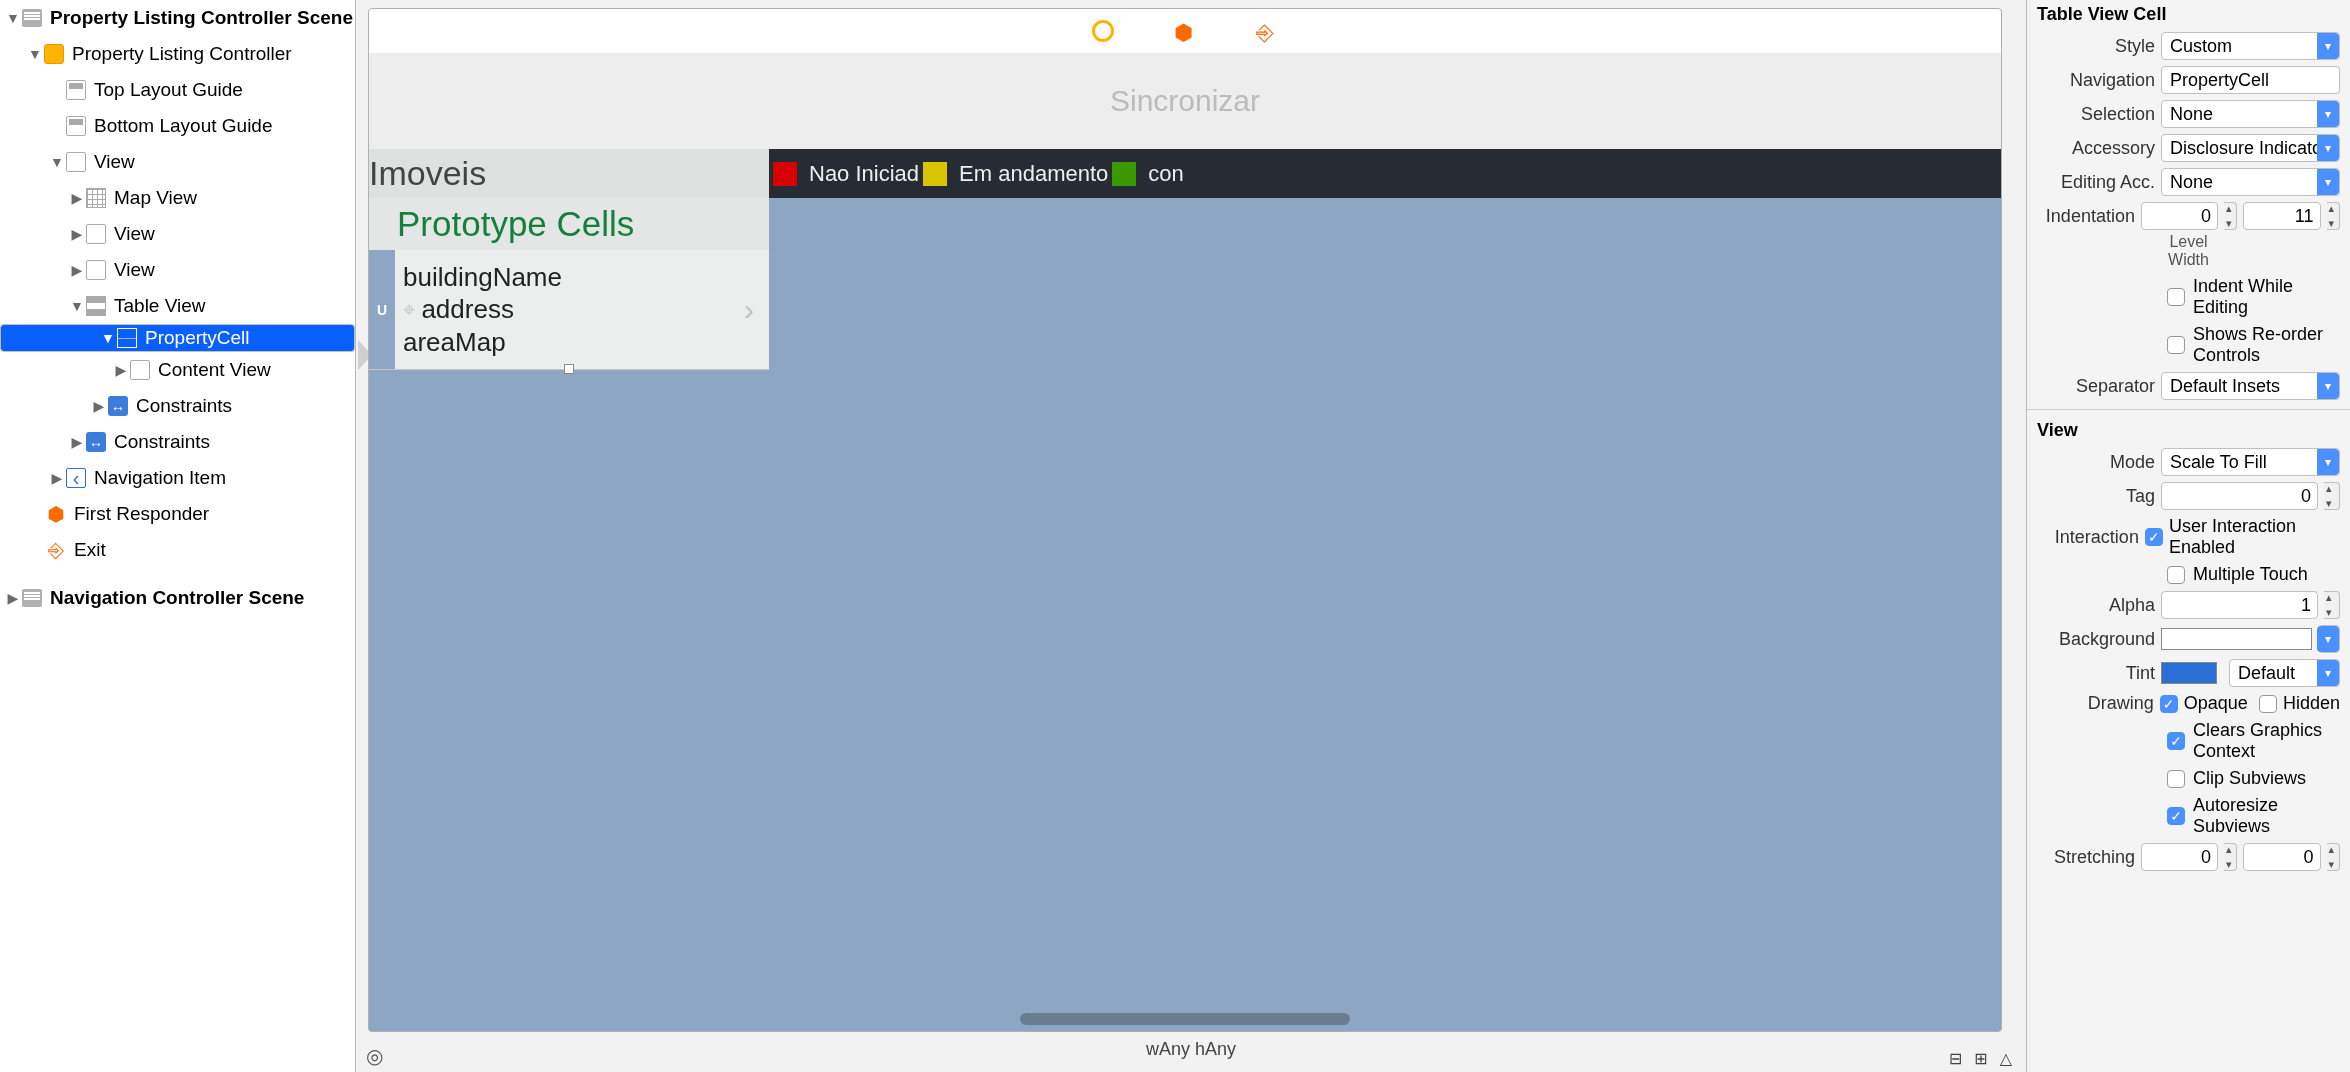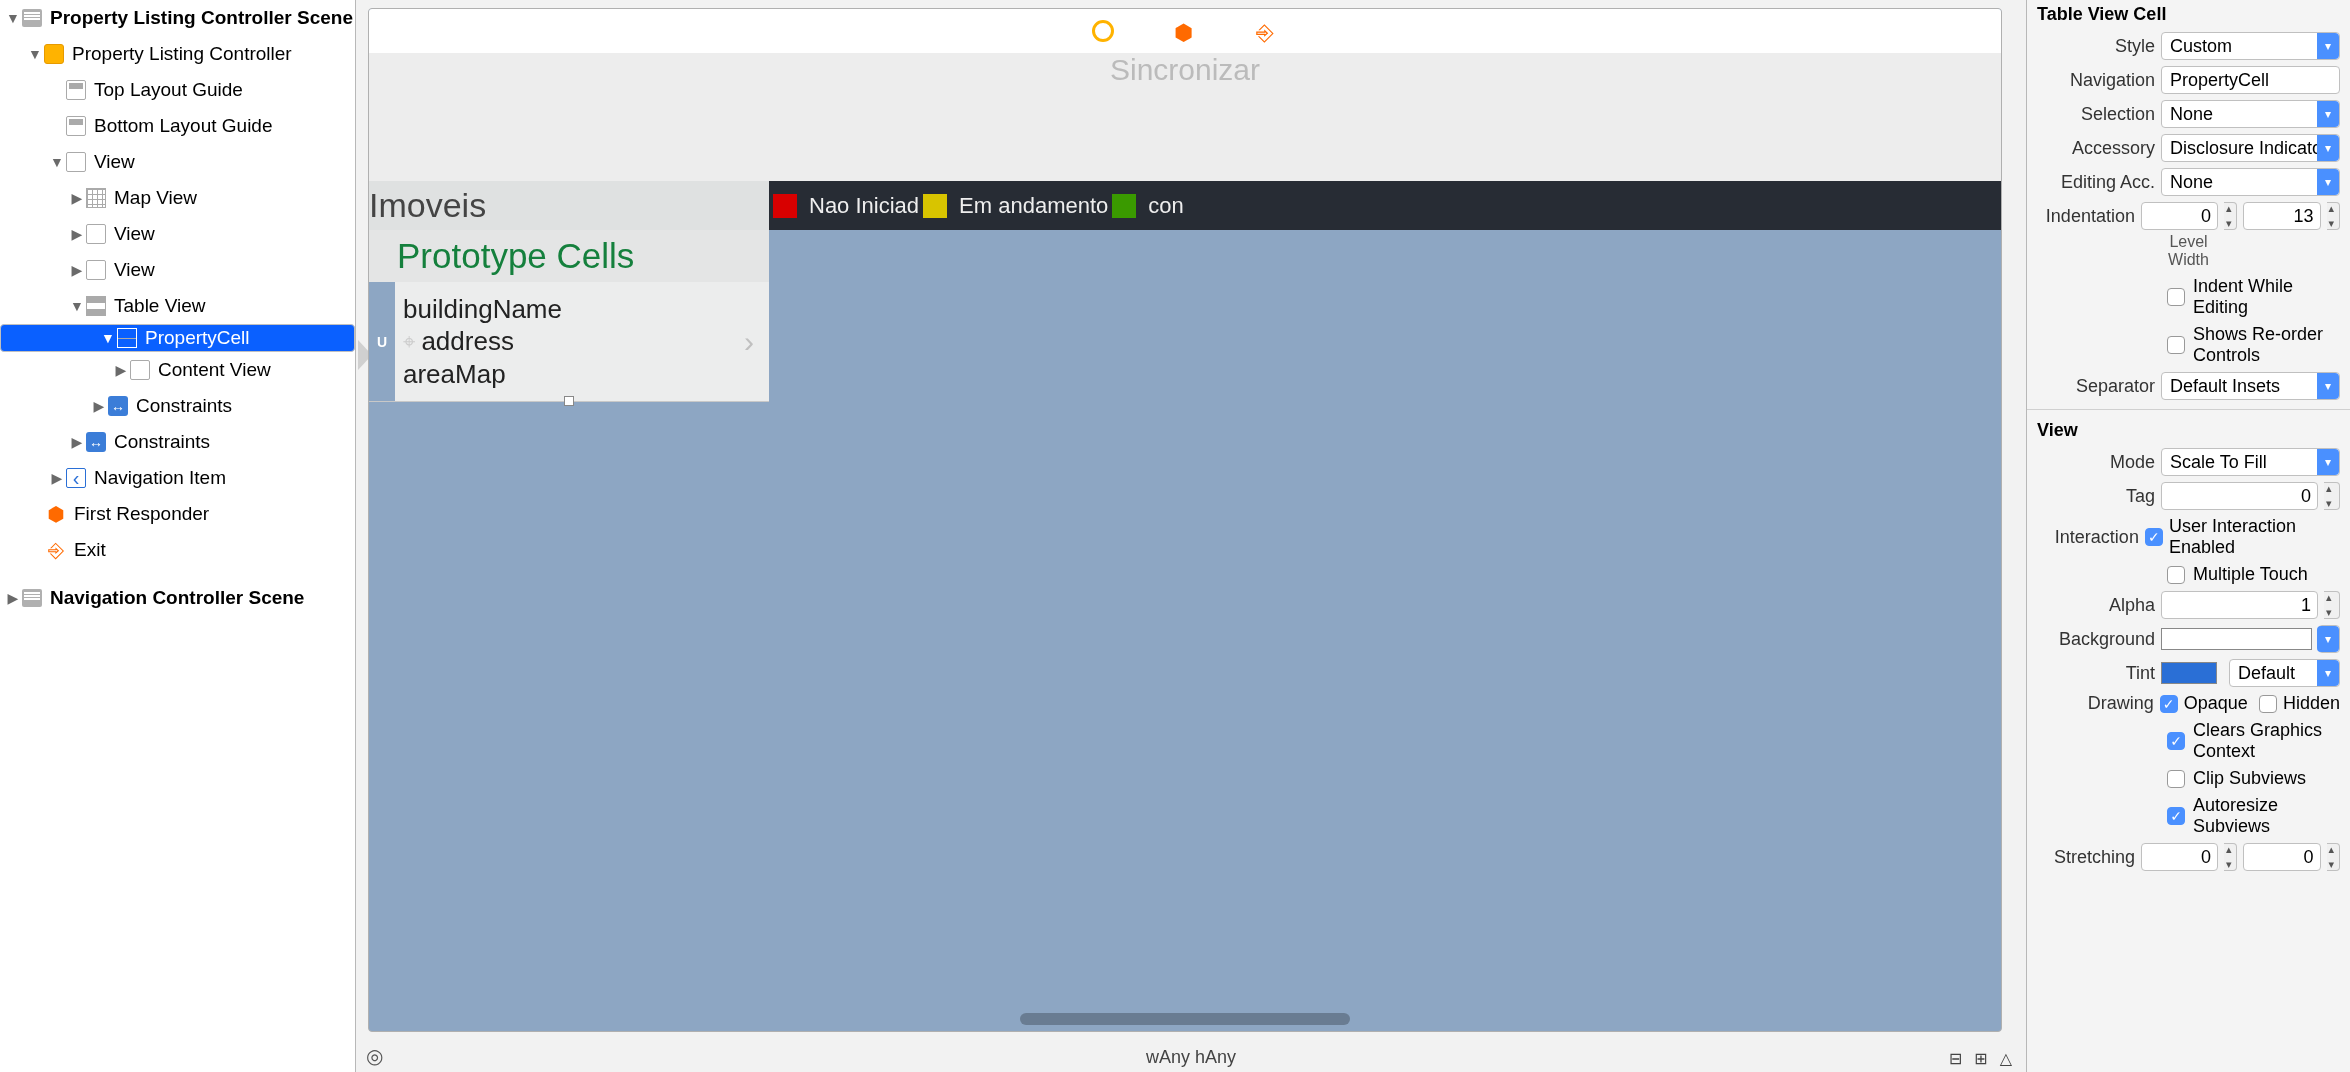--- a/index.html
+++ b/index.html
@@ -36,21 +36,21 @@
 
 
 .canvas { flex: 1; background: #f2f2f2; position: relative; overflow: hidden; }
 .screen-wrap { position: absolute; left: 12px; right: 24px; top: 8px; bottom: 40px; }
 .screen { position: absolute; left: 0; right: 0; top: 0; bottom: 0; background: #8da6c3; border: 1px solid #b0b0b0; border-radius: 4px; overflow: hidden; }
 .topbar { height: 44px; background: #fff; display: flex; align-items: center; justify-content: center; gap: 60px; }
 .tb-ic { width: 22px; height: 22px; }
 .tb1 { border: 3px solid #ffb300; border-radius: 50%; }
 .tb2 { font-size: 22px; color: #ff6a00; }
 .tb3 { font-size: 22px; color: #ff6a00; }
-.syncbar { height: 128px; background: #ededed; display: flex; align-items: flex-start; justify-content: center; font-size: 30px; color: #bbbbbb; }
+.syncbar { height: 96px; background: #ededed; display: flex; align-items: center; justify-content: center; font-size: 30px; color: #bbbbbb; }
 .legendbar { height: 49px; background: #272c34; display: flex; align-items: center; color: #eee; font-size: 22px; }
 .legendbar .title { width: 400px; background: #dfe1e1; height: 100%; display: flex; align-items: center; color: #444; font-size: 34px; }
 .legend { display: flex; align-items: center; gap: 12px; margin-left: 4px; }
 .sw { width: 24px; height: 24px; }
 .sw.red { background: #d80000; }
 .sw.yellow { background: #d8c400; }
 .sw.green { background: #3a9a00; }
 .proto-area { display: flex; }
 .proto-left { width: 400px; background: #e4e5e5; }
 .proto-head { padding: 6px 28px; font-size: 35px; color: #15803d; }
@@ -58,21 +58,21 @@
 .cell-side { width: 26px; background: #8da6c3; height: 100%; display: flex; align-items: center; justify-content: center; color: #fff; font-size: 14px; font-weight: bold; }
 .cell-body { flex: 1; padding-left: 8px; font-size: 26px; color: #222; line-height: 1.25; }
 .cell-body .addr { display: flex; align-items: center; gap: 6px; }
 .pin { color: #ccc; font-size: 22px; }
 .disclosure { width: 40px; color: #c0c0c0; font-size: 30px; text-align: center; }
 .handle { width: 10px; height: 10px; background: #fff; border: 1px solid #888; position: absolute; left: 195px; bottom: -5px; }
 .scrollthumb { position: absolute; bottom: 6px; left: 50%; transform: translateX(-50%); width: 330px; height: 12px; background: rgba(0,0,0,0.25); border-radius: 6px; }
 .canvas-arrow { position: absolute; right: 20px; top: -6px; font-size: 40px; color: #c4c4c4; }
 .canvas-tri-left { position: absolute; left: 2px; top: 340px; width: 14px; height: 30px; background: #d0d0d0; clip-path: polygon(0 0, 100% 50%, 0 100%); }
 .bottom-ctrl { position: absolute; bottom: 4px; left: 10px; font-size: 20px; color: #555; }
-.bottom-mid { position: absolute; bottom: 4px; left: 50%; transform: translateX(-50%); font-size: 18px; color: #444; white-space: nowrap; }
+.bottom-mid { position: absolute; bottom: 12px; left: 50%; transform: translateX(-50%); font-size: 18px; color: #444; white-space: nowrap; }
 .bottom-right { position: absolute; bottom: 4px; right: 14px; display: flex; gap: 12px; color: #444; }
 
 
 .inspector { width: 324px; background: #f4f4f4; border-left: 1px solid #b8b8b8; font-size: 18px; color: #000; overflow: hidden; }
 .sec-head { font-weight: bold; padding: 4px 10px; font-size: 18px; }
 .form-row { display: flex; align-items: center; padding: 3px 10px; gap: 6px; }
 .form-row .fl { width: 118px; text-align: right; font-size: 18px; color: #333; }
 .sel { flex: 1; height: 28px; background: #fff; border: 1px solid #c0c0c0; border-radius: 4px; display: flex; align-items: center; padding: 0 8px; position: relative; }
 .sel .arrow { position: absolute; right: 0; top: 0; bottom: 0; width: 22px; background: #4a90ff; border-radius: 0 4px 4px 0; display: flex; align-items: center; justify-content: center; color: #fff; font-size: 12px; }
 .txt { flex: 1; height: 28px; background: #fff; border: 1px solid #c0c0c0; border-radius: 4px; padding: 0 8px; display: flex; align-items: center; }
@@ -328,21 +328,21 @@
           <span class="arrow">▾</span>
         </div>
   </div>
   <div class="form-row">
     <div class="fl">Indentation</div>
     <div class="num">
           <span>0</span>
         </div>
         <div class="stepper"></div>
     <div class="num">
-          <span>13</span>
+          <span>11</span>
         </div>
         <div class="stepper"></div>
   </div>
   <div class="sublabels">
         <span class="sl-pad"></span>
         <span class="sl">Level</span>
         <span class="sl">Width</span>
       </div>
   <div class="chk-row">
         <span class="chk"></span>

